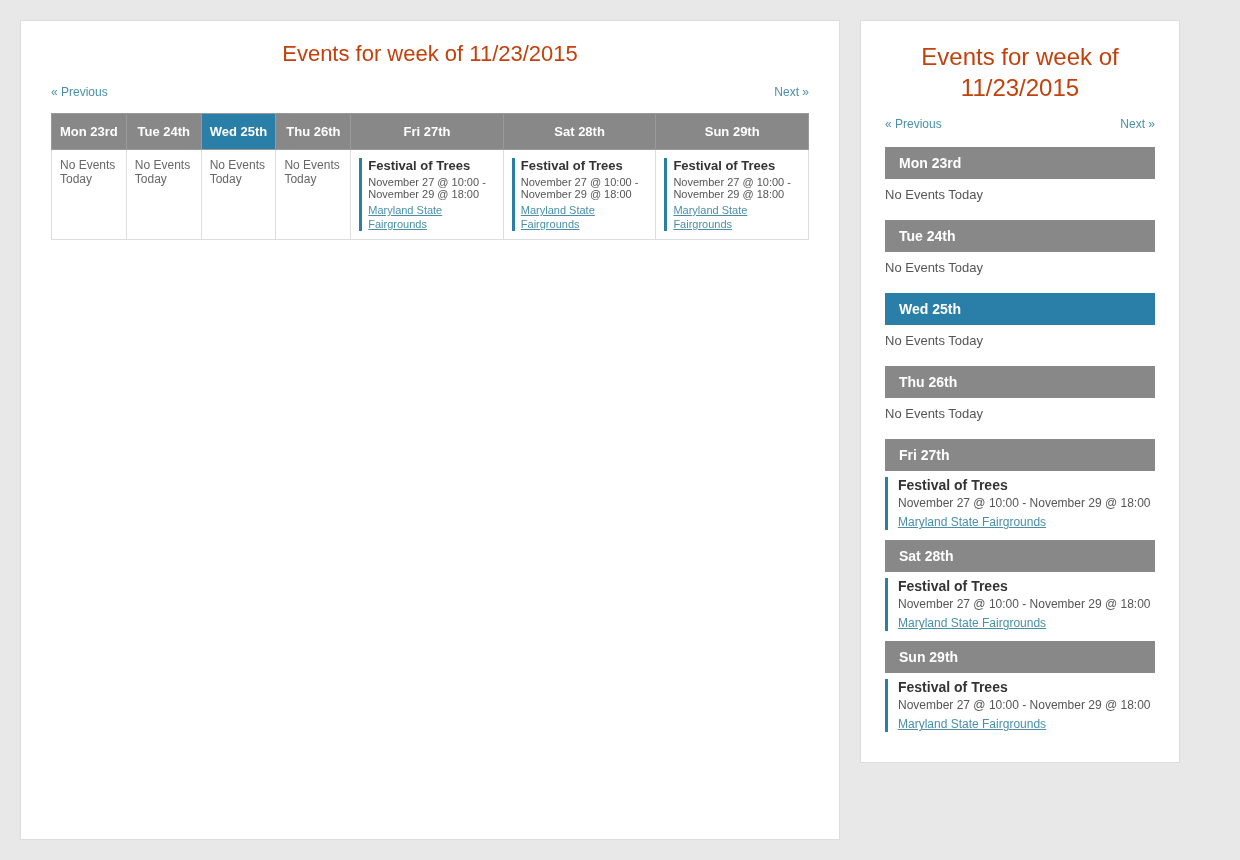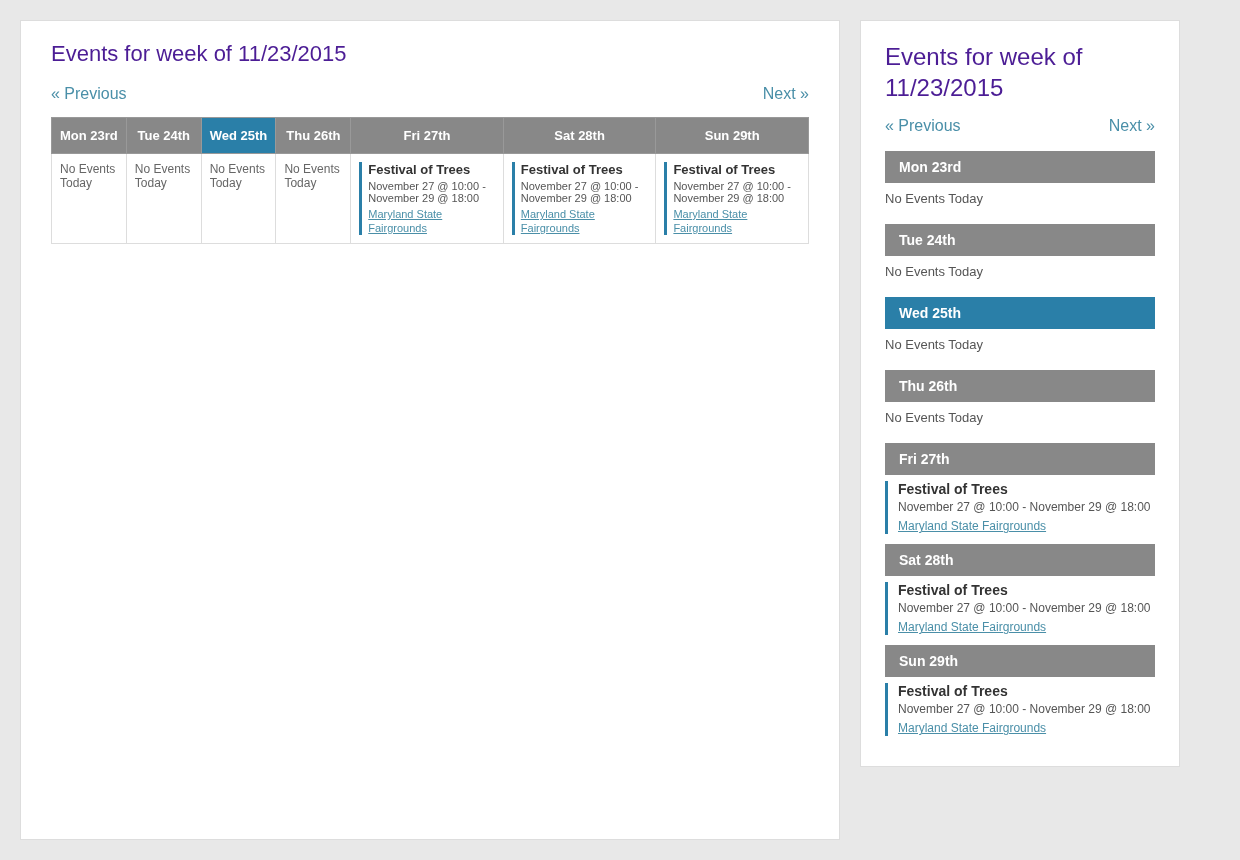--- a/index.html
+++ b/index.html
@@ -14,36 +14,37 @@
     
     .left-panel {
       background: #fff;
       width: 820px;
       margin: 20px 0 20px 20px;
       padding: 20px 30px;
       border: 1px solid #ddd;
     }
 
     .panel-title {
+      text-align: center;
       font-size: 22px;
       font-weight: normal;
-      color: #4c1d95;
+      color: #c2410c;
       margin-bottom: 18px;
     }
 
     .nav-row {
       display: flex;
       justify-content: space-between;
       margin-bottom: 14px;
     }
 
     .nav-link {
       color: #4a8fa8;
       text-decoration: none;
-      font-size: 16px;
+      font-size: 12px;
       cursor: pointer;
     }
 
     
     .week-table {
       width: 100%;
       border-collapse: collapse;
       border: 1px solid #ccc;
     }
 

